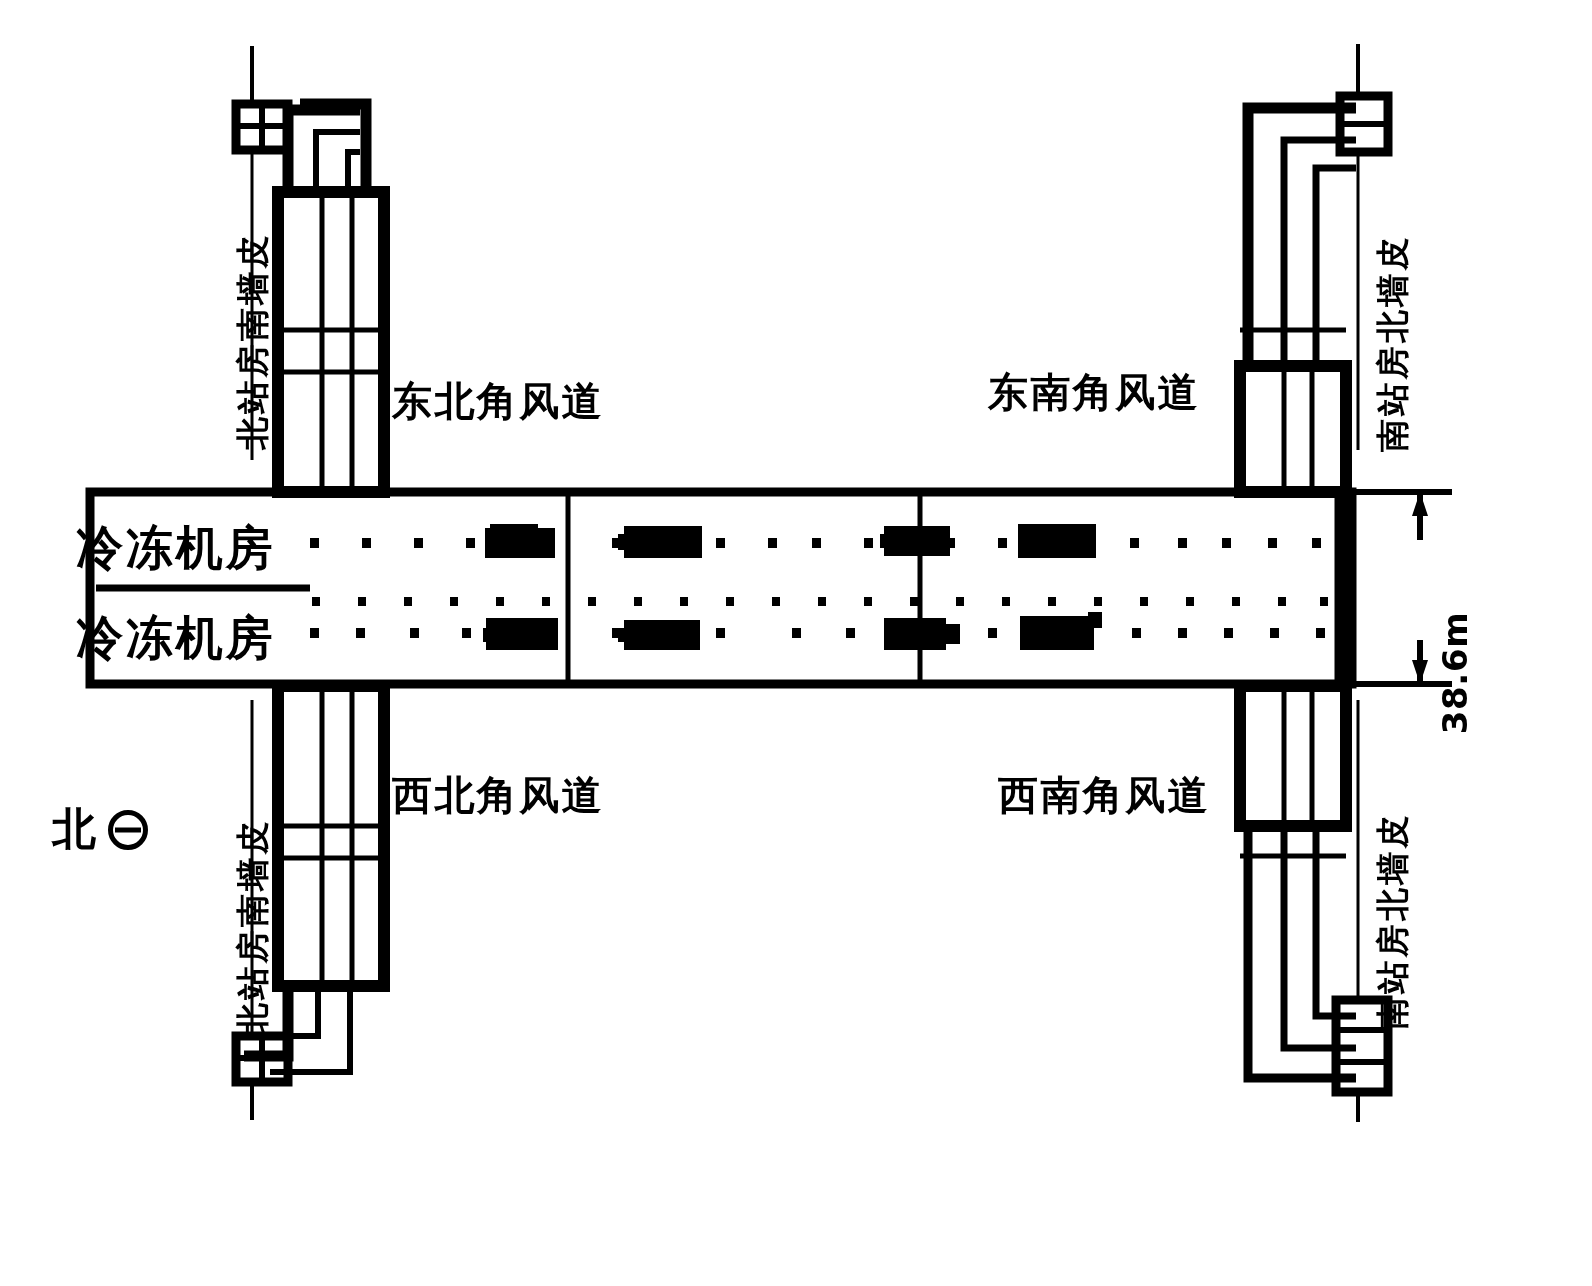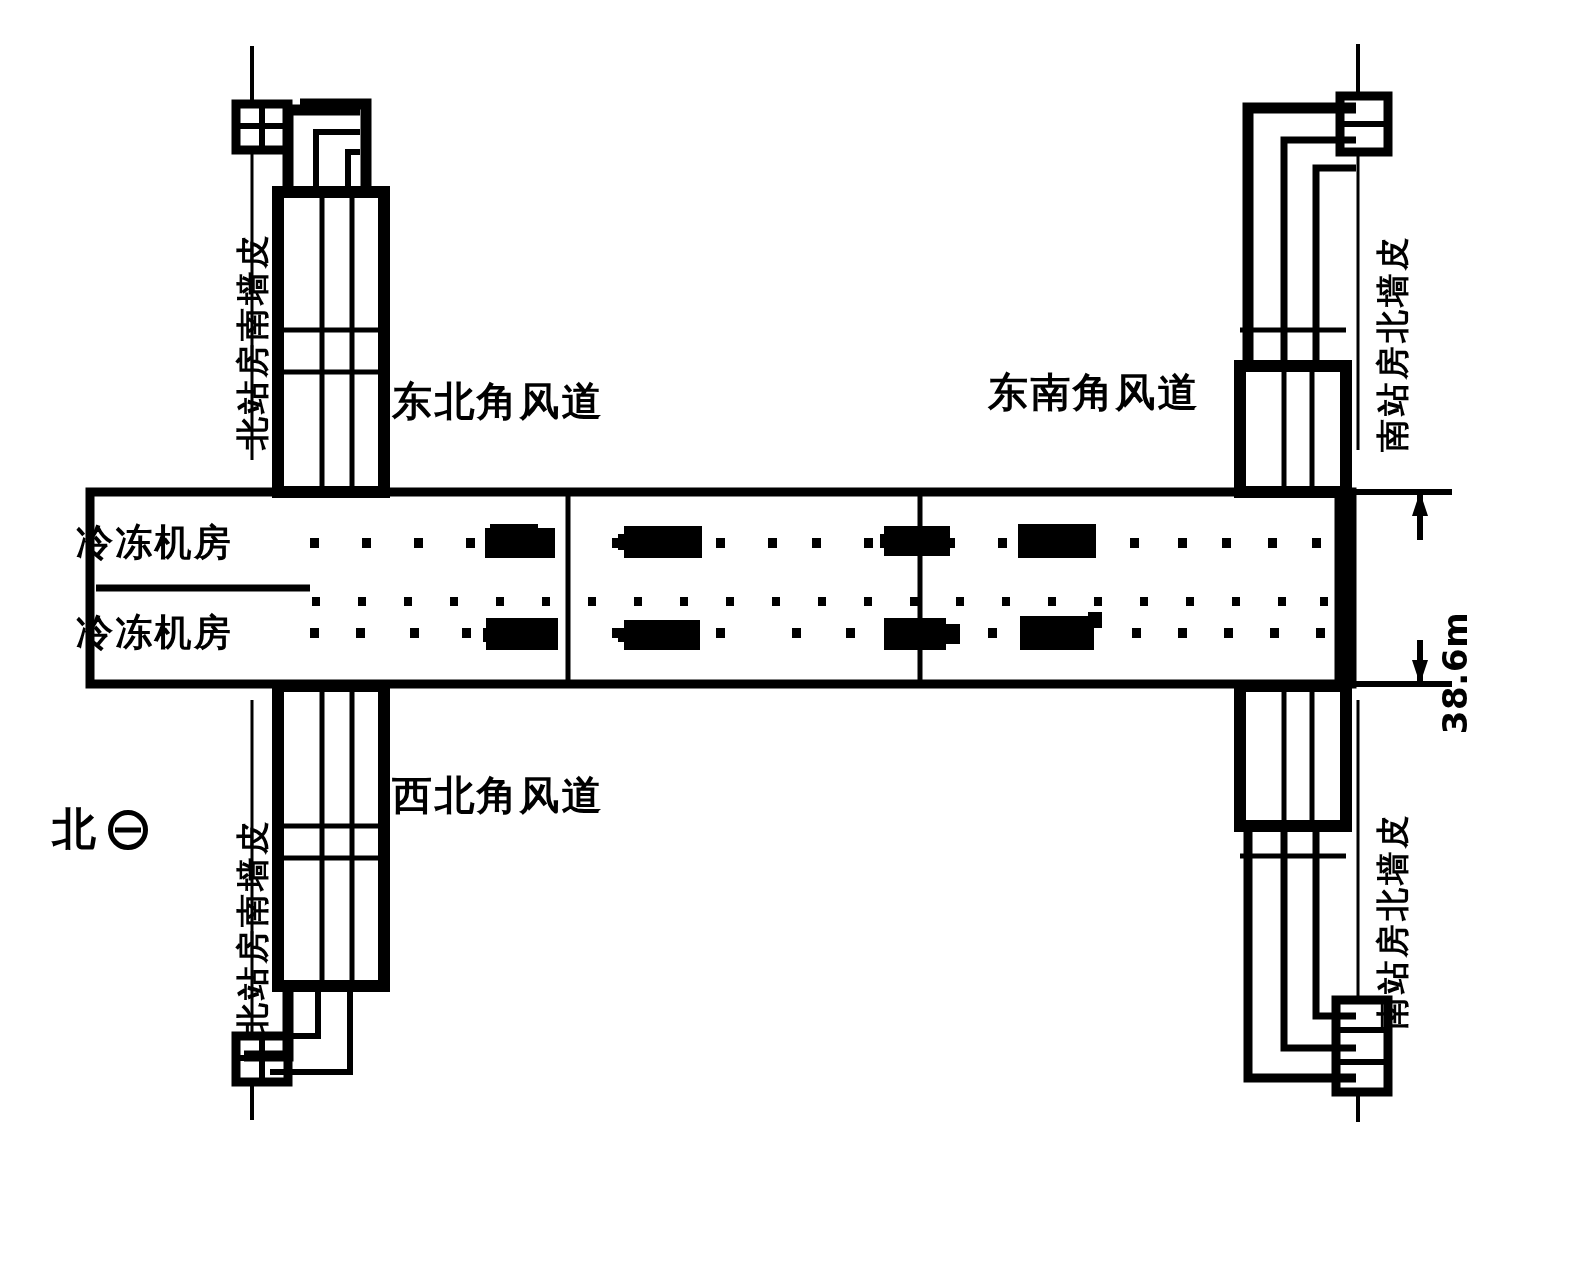--- a/index.html
+++ b/index.html
@@ -42,21 +42,21 @@
   }
   .lbl-v {
     font-size: 33px;
     transform-origin: 0 0;
     letter-spacing: 0.10em;
   }
   .rot-ccw {
     transform: rotate(-90deg);
   }
   .room-lbl {
-    font-size: 37px;
+    font-size: 47px;
     font-weight: 700;
   }
   .dim-lbl {
     font-size: 34px;
     font-weight: 700;
     letter-spacing: 0.02em;
   }
   .compass {
     position: absolute;
     display: flex;
@@ -303,20 +303,21 @@
   <div class="lbl lbl-v rot-ccw" style="left:1376px; top:452px;">南站房北墙皮</div>
 
   <div class="lbl lbl-v rot-ccw" style="left:1376px; top:1030px;">南站房北墙皮</div>
 
   <div class="lbl lbl-h" style="left:392px; top:365px;margin-top:16px;">东北角风道</div>
 
   <div class="lbl lbl-h" style="left:392px; top:775px;">西北角风道</div>
 
   <div class="lbl lbl-h" style="left:988px; top:372px;">东南角风道</div>
 
+  <div class="lbl lbl-h" style="left:998px; top:775px;">西南角风道</div>
 
   <div class="lbl room-lbl" style="left:76px; top:524px;">冷冻机房</div>
 
   <div class="lbl room-lbl" style="left:76px; top:614px;">冷冻机房</div>
 
   <div class="lbl dim-lbl rot-ccw" style="left:1394px; top:656px;">38.6m</div>
 
   <div class="compass" style="left:52px; top:800px;">
     <span class="compass-char">北</span>
     <span class="compass-sym"></span>

